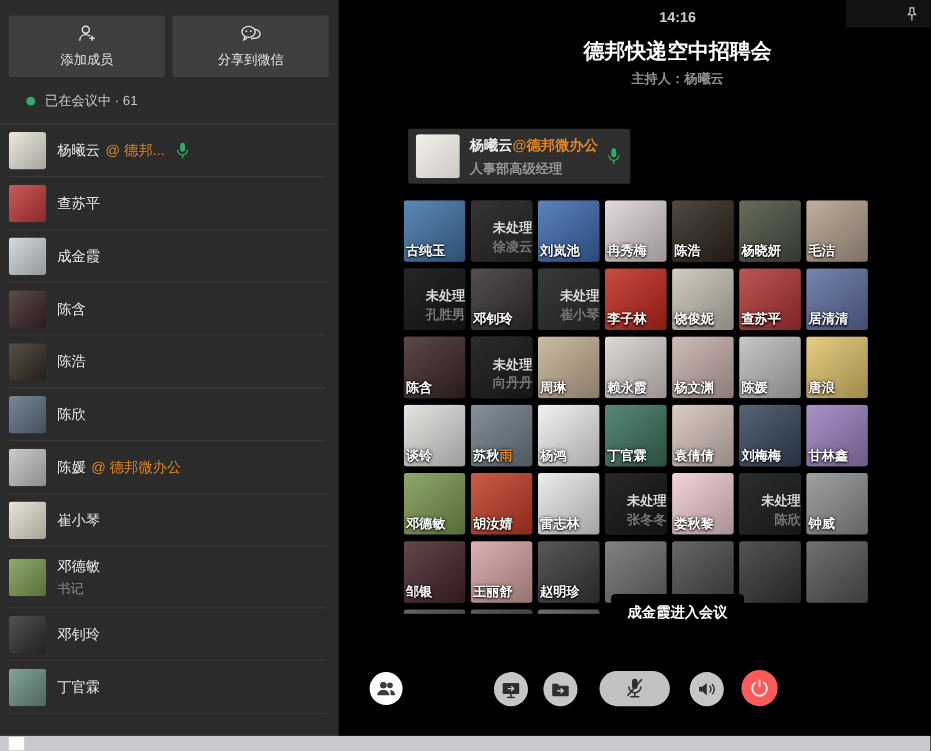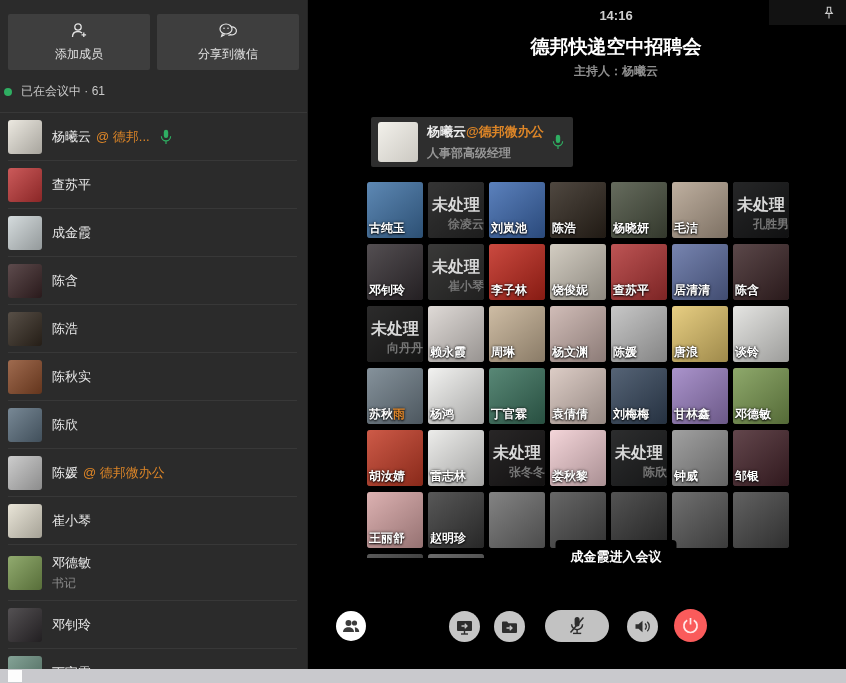--- a/index.html
+++ b/index.html
@@ -4,21 +4,21 @@
 <style>
   * { margin:0; padding:0; box-sizing:border-box; }
   html,body { width:846px; height:683px; overflow:hidden; }
   body { position:relative; background:#1b1b1b; font-family:"Liberation Sans","DejaVu Sans",sans-serif; }
 
   
   .sidebar { position:absolute; left:0; top:0; width:308px; height:669px; background:#2b2b2b; border-right:1px solid #232323; }
   .btn-row { display:flex; gap:7px; padding:14px 8px 0 8px; }
   .side-btn { flex:1; height:56px; background:#3e3e3e; border-radius:2px; display:flex; flex-direction:column; align-items:center; justify-content:center; gap:7px; color:#e3e3e3; font-size:12px; cursor:pointer; }
   .side-btn svg { display:block; }
-  .status-row { display:flex; align-items:center; gap:9px; padding:17px 10px 0 4px; font-size:12px; color:#c9c9c9; height:26px; }
+  .status-row { display:flex; align-items:center; gap:9px; padding:17px 10px 0 24px; font-size:12px; color:#c9c9c9; height:26px; }
   .dot { width:8px; height:8px; border-radius:50%; background:#2fae62; flex:none; }
   .plist { position:absolute; left:0; right:0; top:112px; bottom:0; overflow:hidden; border-top:1px solid #383838; }
   .pitem { height:48px; display:flex; align-items:center; padding-left:8px; position:relative; }
   .pitem.tall { height:56px; }
   .pitem::after { content:""; position:absolute; left:8px; right:10px; bottom:0; height:1px; background:#383838; }
   .avatar { width:34px; height:34px; border-radius:3px; margin-right:10px; flex:none;
             background-image:linear-gradient(135deg, rgba(255,255,255,.18), rgba(0,0,0,.28)); }
   .pline { display:flex; align-items:center; }
   .pname { color:#e9e9e9; font-size:13px; white-space:nowrap; }
   .porg  { color:#de8627; font-size:13px; margin-left:5px; white-space:nowrap; }
@@ -42,21 +42,21 @@
   .sc-title { font-size:12px; color:#979797; margin-top:4px; }
   .sc-mic { margin-left:auto; margin-right:9px; display:flex; }
 
   .grid { position:absolute; left:59px; top:182px; width:422px; height:376px; display:flex; flex-wrap:wrap; column-gap:5px; row-gap:6px; overflow:hidden; }
   .tile { position:relative; width:56px; height:56px; border-radius:3px; overflow:hidden; background:#303030; cursor:pointer; }
   .tile .av { position:absolute; inset:0; background-image:linear-gradient(140deg, rgba(255,255,255,.16), rgba(0,0,0,.30)); }
   .tile .nm { position:absolute; left:2px; bottom:1px; font-size:12px; color:#fff; white-space:nowrap; text-shadow:0 1px 2px rgba(0,0,0,.95), 0 0 3px rgba(0,0,0,.8); }
   .tile .nm .ac { color:#e0872a; }
   .tile .plabel { display:none; }
   .tile.pending .av { filter:grayscale(.8) brightness(.45); }
-  .tile.pending .plabel { display:block; position:absolute; left:0; right:0; bottom:22px; text-align:center; font-size:16px; color:#d8d8d8; }
+  .tile.pending .plabel { display:block; position:absolute; left:0; right:0; bottom:22px; text-align:right; font-size:12px; color:#d8d8d8; }
   .tile.pending .nm { left:0; right:0; bottom:5px; text-align:right; color:#757575; text-shadow:none; }
 
   .toast { position:absolute; left:50%; transform:translateX(-50%); top:540px; background:#000; color:#fff; font-size:13px; padding:8px 15px; border-radius:4px; white-space:nowrap; z-index:5; }
 
   
   .tool { position:absolute; display:flex; align-items:center; justify-content:center; cursor:pointer; }
   .circle30 { width:30px; height:30px; border-radius:50%; }
   .circle31 { width:31px; height:31px; border-radius:50%; background:#c6c6c6; }
   .t-people { left:28px; top:611px; background:#ffffff; }
   .t-screen { left:141px; top:611px; }
@@ -157,30 +157,20 @@
     <div class="avatar" style="background-color: rgb(51, 41, 31);"></div>
     <div class="pcol">
       <div class="pline">
         <span class="pname">陈浩</span>
 
       </div>
 
     </div>
   </div>
 
-  <div class="pitem">
-    <div class="avatar" style="background-color: rgb(138, 74, 40);"></div>
-    <div class="pcol">
-      <div class="pline">
-        <span class="pname">陈秋实</span>
-
-      </div>
-
-    </div>
-  </div>
 
   <div class="pitem">
     <div class="avatar" style="background-color: rgb(90, 110, 126);"></div>
     <div class="pcol">
       <div class="pline">
         <span class="pname">陈欣</span>
 
       </div>
 
     </div>
@@ -304,20 +294,25 @@
     <div class="plabel">未处理</div>
     <div class="nm"><span class="base">徐凌云</span></div>
   </div>
 
   <div class="tile">
     <div class="av" style="background-color: rgb(60, 105, 176);"></div>
 
     <div class="nm"><span class="base">刘岚池</span></div>
   </div>
 
+  <div class="tile">
+    <div class="av" style="background-color: rgb(223, 211, 214);"></div>
+
+    <div class="nm"><span class="base">冉秀梅</span></div>
+  </div>
 
   <div class="tile">
     <div class="av" style="background-color: rgb(46, 37, 28);"></div>
 
     <div class="nm"><span class="base">陈浩</span></div>
   </div>
 
   <div class="tile">
     <div class="av" style="background-color: rgb(73, 80, 63);"></div>
 
@@ -379,29 +374,29 @@
     <div class="nm"><span class="base">陈含</span></div>
   </div>
 
   <div class="tile pending">
     <div class="av" style="background-color: rgb(71, 65, 64);"></div>
     <div class="plabel">未处理</div>
     <div class="nm"><span class="base">向丹丹</span></div>
   </div>
 
   <div class="tile">
+    <div class="av" style="background-color: rgb(197, 176, 147);"></div>
+
+    <div class="nm"><span class="base">周琳</span></div>
+  </div>
+
+  <div class="tile">
     <div class="av" style="background-color: rgb(217, 211, 207);"></div>
 
     <div class="nm"><span class="base">赖永霞</span></div>
-  </div>
-
-  <div class="tile">
-    <div class="av" style="background-color: rgb(197, 176, 147);"></div>
-
-    <div class="nm"><span class="base">周琳</span></div>
   </div>
 
   <div class="tile">
     <div class="av" style="background-color: rgb(200, 176, 170);"></div>
 
     <div class="nm"><span class="base">杨文渊</span></div>
   </div>
 
   <div class="tile">
     <div class="av" style="background-color: rgb(189, 189, 189);"></div>

